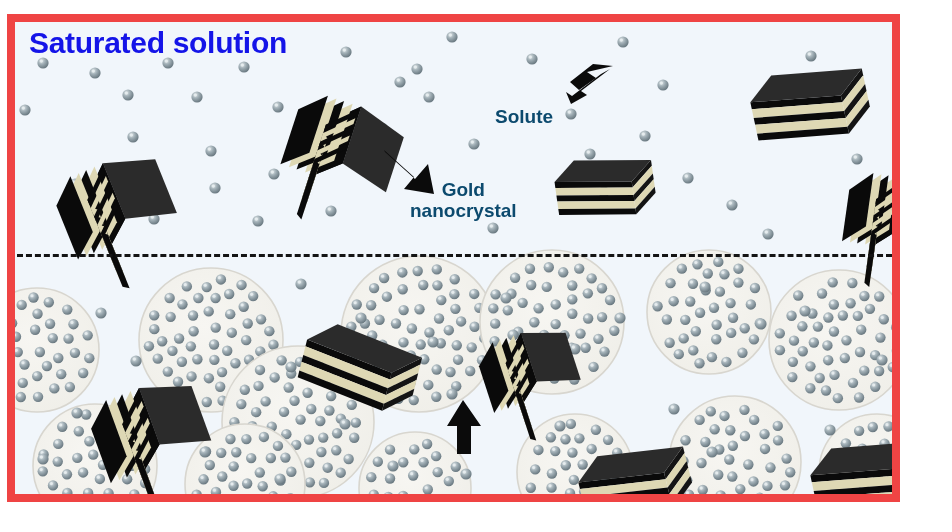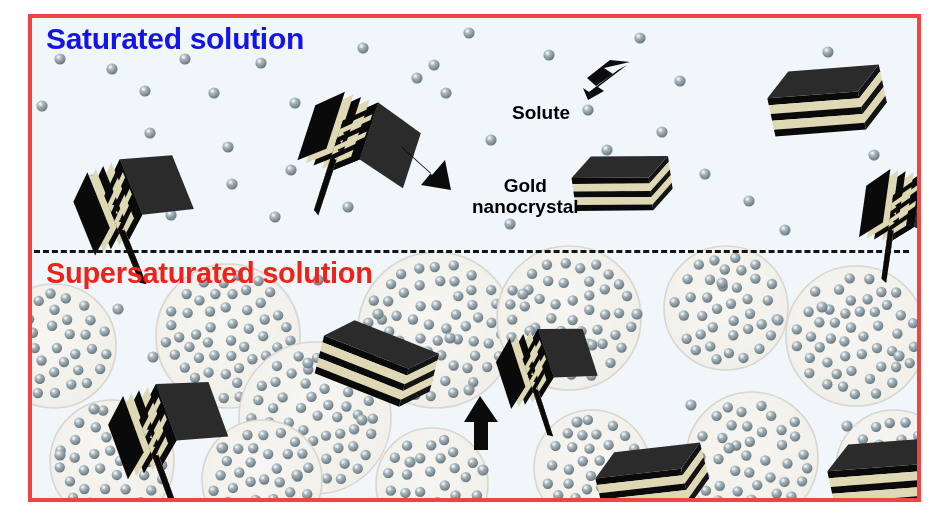--- a/index.html
+++ b/index.html
@@ -13,26 +13,26 @@
     font-family: "Liberation Sans", sans-serif;
     overflow: hidden;
   }
   #figure {
     position: relative;
     width: 952px;
     height: 532px;
   }
   #frame {
     position: absolute;
-    left: 28px;
+    left: 7px;
     top: 14px;
     width: 893px;
     height: 488px;
     box-sizing: border-box;
-    border: 4px solid #ef4444;
+    border: 8px solid #ef4444;
     background: #f1f6fb;
     overflow: hidden;
   }
   #canvas {
     position: absolute;
     left: 0; top: 0;
     width: 877px;
     height: 472px;
   }
   .title {
@@ -59,28 +59,28 @@
     left: 2px;
     top: 232px;
     width: 875px;
     height: 0;
     border-top: 3px dashed #141414;
   }
   .label {
     position: absolute;
     font-weight: bold;
     font-size: 19px;
-    color: #000000;
+    color: #0c4a6e;
     line-height: 21px;
     text-align: center;
     white-space: pre-line;
     font-family: "Liberation Sans", sans-serif;
   }
   #label-solute   { left: 480px; top: 84px; }
-  #label-gold     { left: 395px; top: 157px; margin-left: 45px; }
+  #label-gold     { left: 395px; top: 157px; }
   #label-ion      { left: 340px; top: 412px; }
 
   svg.layer {
     position: absolute;
     left: 0; top: 0;
     width: 877px;
     height: 472px;
     overflow: visible;
   }
 </style>
@@ -2717,21 +2717,20 @@
             <path d="M 598 44 L 572 50 L 581 56 L 564 68 L 555 60 L 578 42 Z" fill="#0b0b0b"></path>
             <path d="M 370 130 L 400 157 L 413 142 L 419 172 L 389 167 L 399 155 L 369 128 Z" fill="#0b0b0b"></path>
             <path d="M 448 378 L 432 404 L 442 404 L 442 432 L 456 432 L 456 404 L 466 404 Z" fill="#0b0b0b"></path>
           </g>
       </svg>
 
       <div id="divider"></div>
 
       <div class="title" id="title-saturated">Saturated solution</div>
 
-      <div class="title" id="title-supersaturated">Supersaturated solution</div>
 
       <div class="label" id="label-solute">Solute</div>
 
       <div class="label" id="label-gold">Gold
 nanocrystal</div>
 
 
     </div>
   </div>
 </div>

